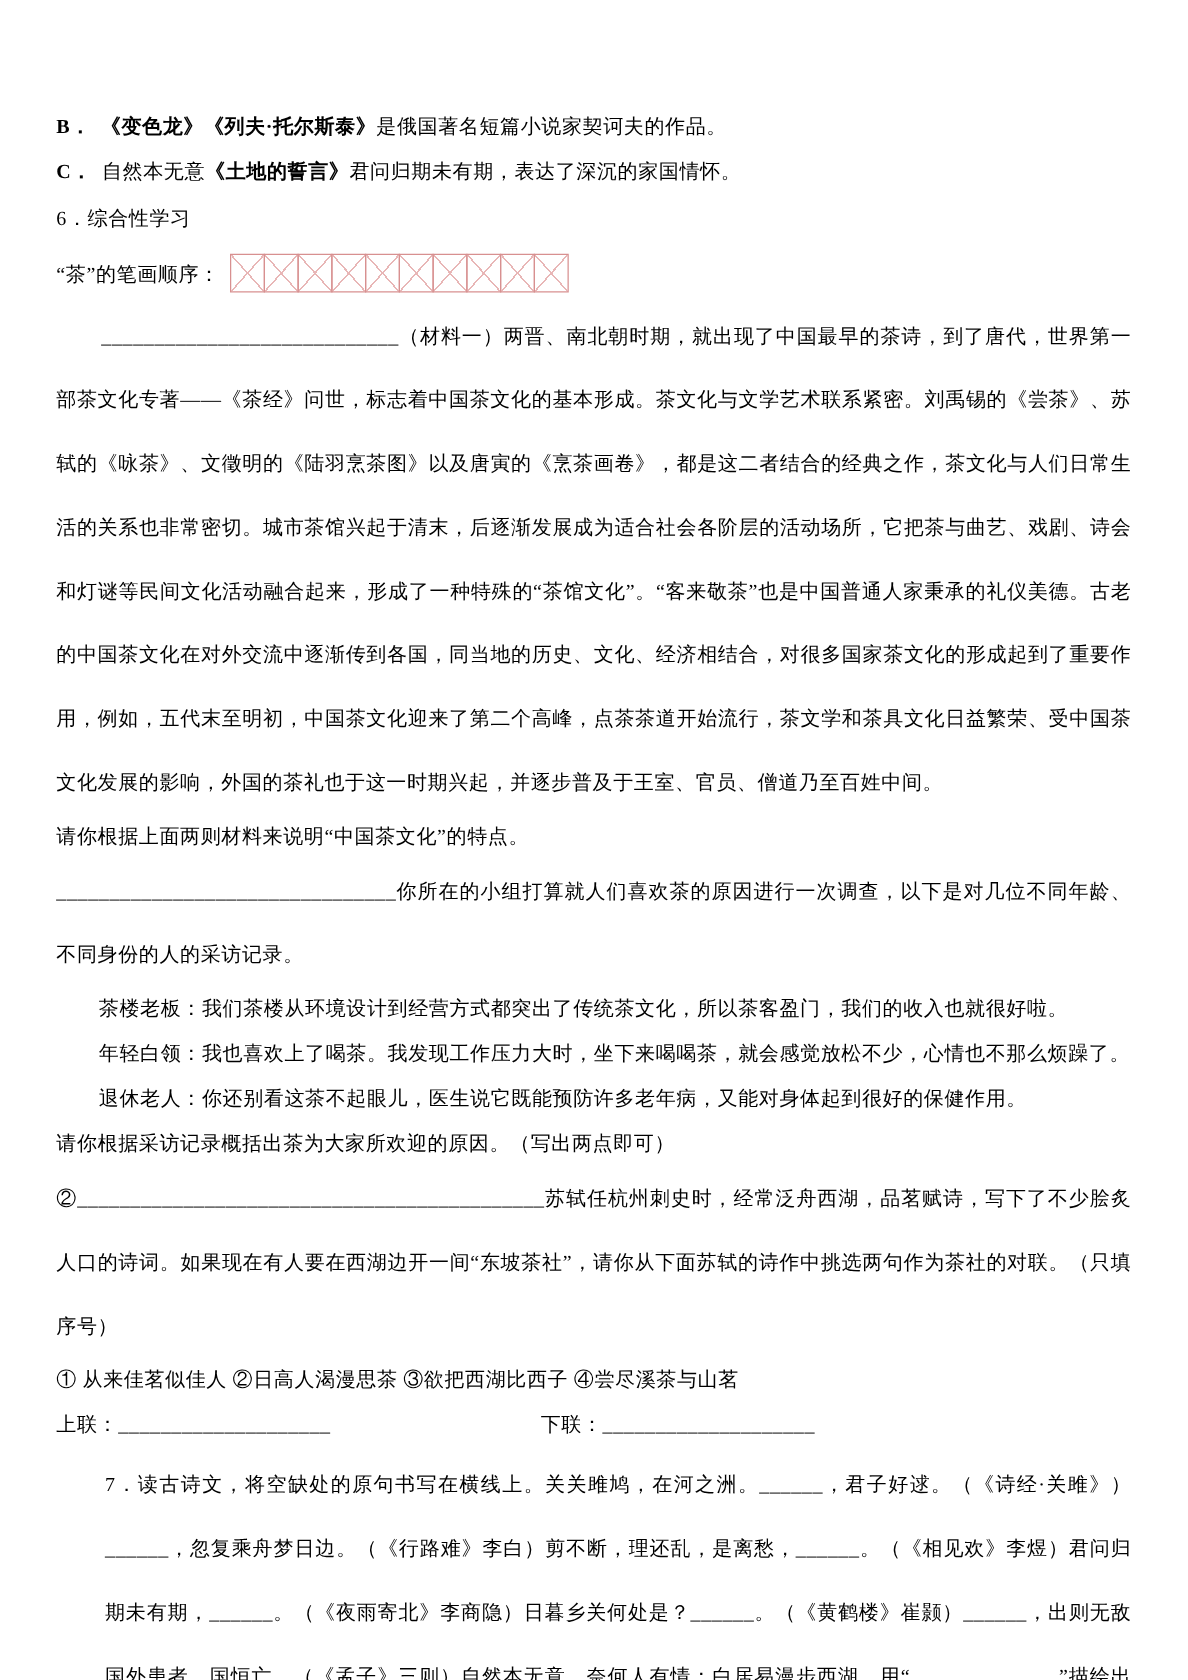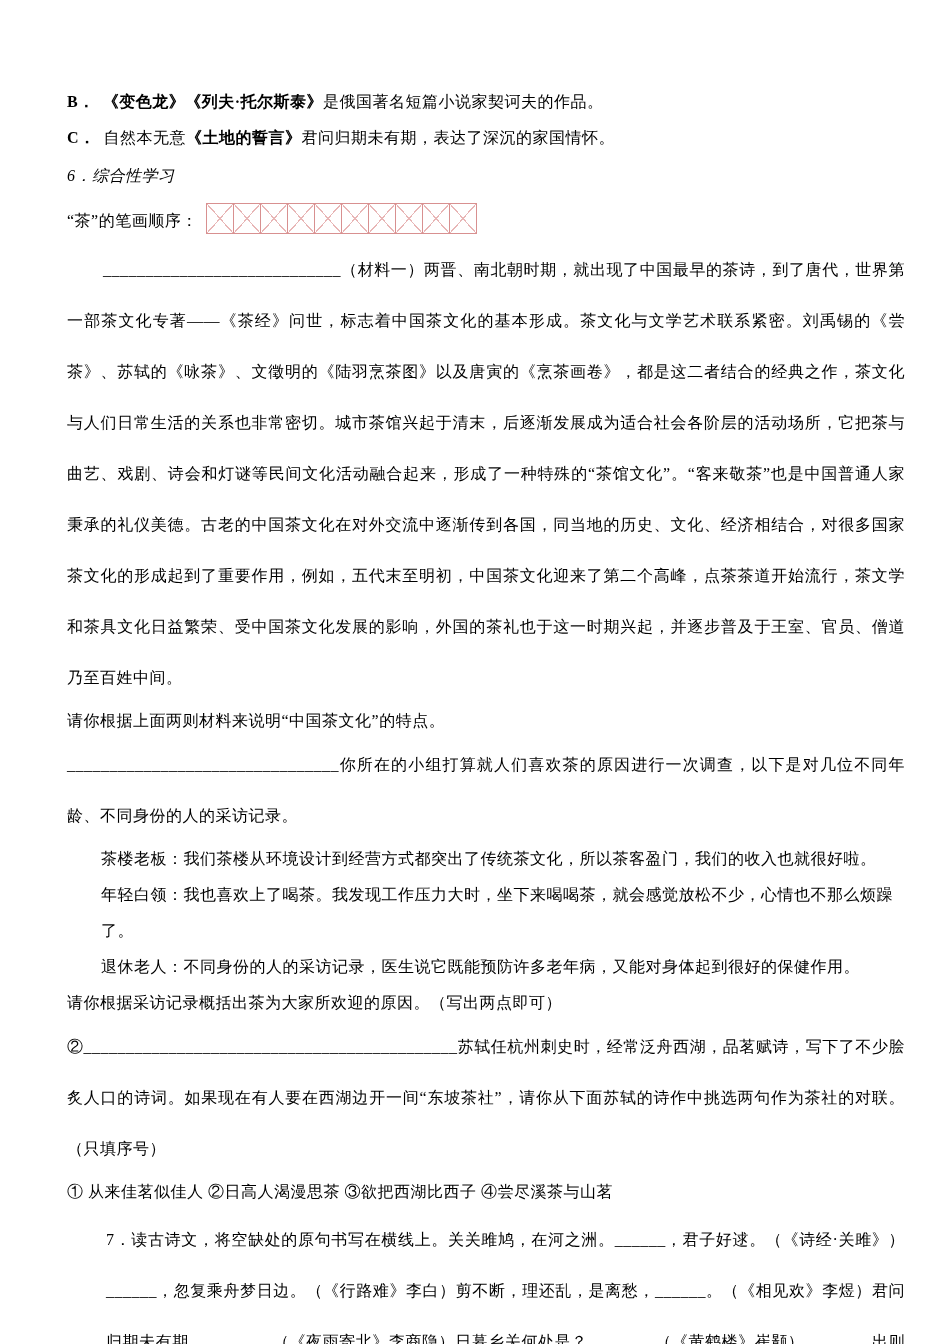--- a/index.html
+++ b/index.html
@@ -1,26 +1,26 @@
 <!DOCTYPE html>
 <html style="--grid-border: #d89090; --grid-line: #e8b6b6;"><head>
 <meta charset="utf-8">
 <style>
   html,body{margin:0;padding:0;}
   body{
     width:950px;height:1344px;overflow:hidden;background:#ffffff;color:#000000;
     font-family:"Liberation Serif","DejaVu Serif",serif;
   }
-  .page{box-sizing:border-box;width:950px;height:1344px;padding:84px 45px 0 67px;}
+  .page{box-sizing:border-box;width:950px;height:1344px;padding:84px 45px 0 45px;}
   p{margin:0;}
   .line{font-size:16px;line-height:36px;letter-spacing:0.5px;}
   .para{font-size:16px;line-height:51px;letter-spacing:0.5px;text-align:justify;}
   .bt{font-weight:bold;}
   .choice-label{font-weight:bold;margin-right:8px;}
-  .q-heading{margin-top:2px;font-style:italic;}
+  .q-heading{margin-top:2px;}
   .intro{line-height:36px;}
   .stroke-row{display:flex;align-items:flex-start;margin:9px 0 7px 0;height:34px;}
   .stroke-grid{display:flex;margin-left:8px;}
   .tianzige{
     width:26px;height:29px;
     border:1px solid var(--grid-border,#d89090);
     margin-left:-1px;
     background-image:
       linear-gradient(to top right, transparent calc(50% - 0.6px), var(--grid-line,#e8b6b6) calc(50% - 0.6px), var(--grid-line,#e8b6b6) calc(50% + 0.6px), transparent calc(50% + 0.6px)),
       linear-gradient(to bottom right, transparent calc(50% - 0.6px), var(--grid-line,#e8b6b6) calc(50% - 0.6px), var(--grid-line,#e8b6b6) calc(50% + 0.6px), transparent calc(50% + 0.6px));
@@ -61,25 +61,26 @@
   </div>
 
   <p class="para material"><span>____________________________</span><span>（材料一）两晋、南北朝时期，就出现了中国最早的茶诗，到了唐代，世界第一部茶文化专著——《茶经》问世，标志着中国茶文化的基本形成。茶文化与文学艺术联系紧密。刘禹锡的《尝茶》、苏轼的《咏茶》、文徵明的《陆羽烹茶图》以及唐寅的《烹茶画卷》，都是这二者结合的经典之作，茶文化与人们日常生活的关系也非常密切。城市茶馆兴起于清末，后逐渐发展成为适合社会各阶层的活动场所，它把茶与曲艺、戏剧、诗会和灯谜等民间文化活动融合起来，形成了一种特殊的“茶馆文化”。“客来敬茶”也是中国普通人家秉承的礼仪美德。古老的中国茶文化在对外交流中逐渐传到各国，同当地的历史、文化、经济相结合，对很多国家茶文化的形成起到了重要作用，例如，五代末至明初，中国茶文化迎来了第二个高峰，点茶茶道开始流行，茶文学和茶具文化日益繁荣、受中国茶文化发展的影响，外国的茶礼也于这一时期兴起，并逐步普及于王室、官员、僧道乃至百姓中间。</span></p>
 
   <p class="line">请你根据上面两则材料来说明“中国茶文化”的特点。</p>
 
   <p class="para"><span>________________________________</span><span>你所在的小组打算就人们喜欢茶的原因进行一次调查，以下是对几位不同年龄、不同身份的人的采访记录。</span></p>
 
   <p class="line interview">茶楼老板：我们茶楼从环境设计到经营方式都突出了传统茶文化，所以茶客盈门，我们的收入也就很好啦。</p>
   <p class="line interview">年轻白领：我也喜欢上了喝茶。我发现工作压力大时，坐下来喝喝茶，就会感觉放松不少，心情也不那么烦躁了。</p>
-  <p class="line interview">退休老人：不同身份的人的采访记录，医生说它既能预防许多老年病，又能对身体起到很好的保健作用。</p>
+  <p class="line interview">退休老人：你还别看这茶不起眼儿，医生说它既能预防许多老年病，又能对身体起到很好的保健作用。</p>
 
   <p class="line">请你根据采访记录概括出茶为大家所欢迎的原因。（写出两点即可）</p>
 
 
   <p class="para"><span>②____________________________________________</span><span>苏轼任杭州刺史时，经常泛舟西湖，品茗赋诗，写下了不少脍炙人口的诗词。如果现在有人要在西湖边开一间“东坡茶社”，请你从下面苏轼的诗作中挑选两句作为茶社的对联。（只填序号）</span></p>
 
   <p class="line">① 从来佳茗似佳人 ②日高人渴漫思茶 ③欲把西湖比西子 ④尝尽溪茶与山茗</p>
 
+  <p class="line couplet-row"><span>上联：____________________</span><span class="xialian">下联：____________________</span></p>
 
   <p class="para q7">7．读古诗文，将空缺处的原句书写在横线上。关关雎鸠，在河之洲。______，君子好逑。（《诗经·关雎》）______，忽复乘舟梦日边。（《行路难》李白）剪不断，理还乱，是离愁，______。（《相见欢》李煜）君问归期未有期，______。（《夜雨寄北》李商隐）日暮乡关何处是？______。（《黄鹤楼》崔颢）______，出则无敌国外患者，国恒亡。（《孟子》三则）自然本无意，奈何人有情：白居易漫步西湖，用“______，______”描绘出莺 飞燕舞的早春之美；刘禹锡身居陋室，用</p>
 
 </div>
 
 </body></html>

